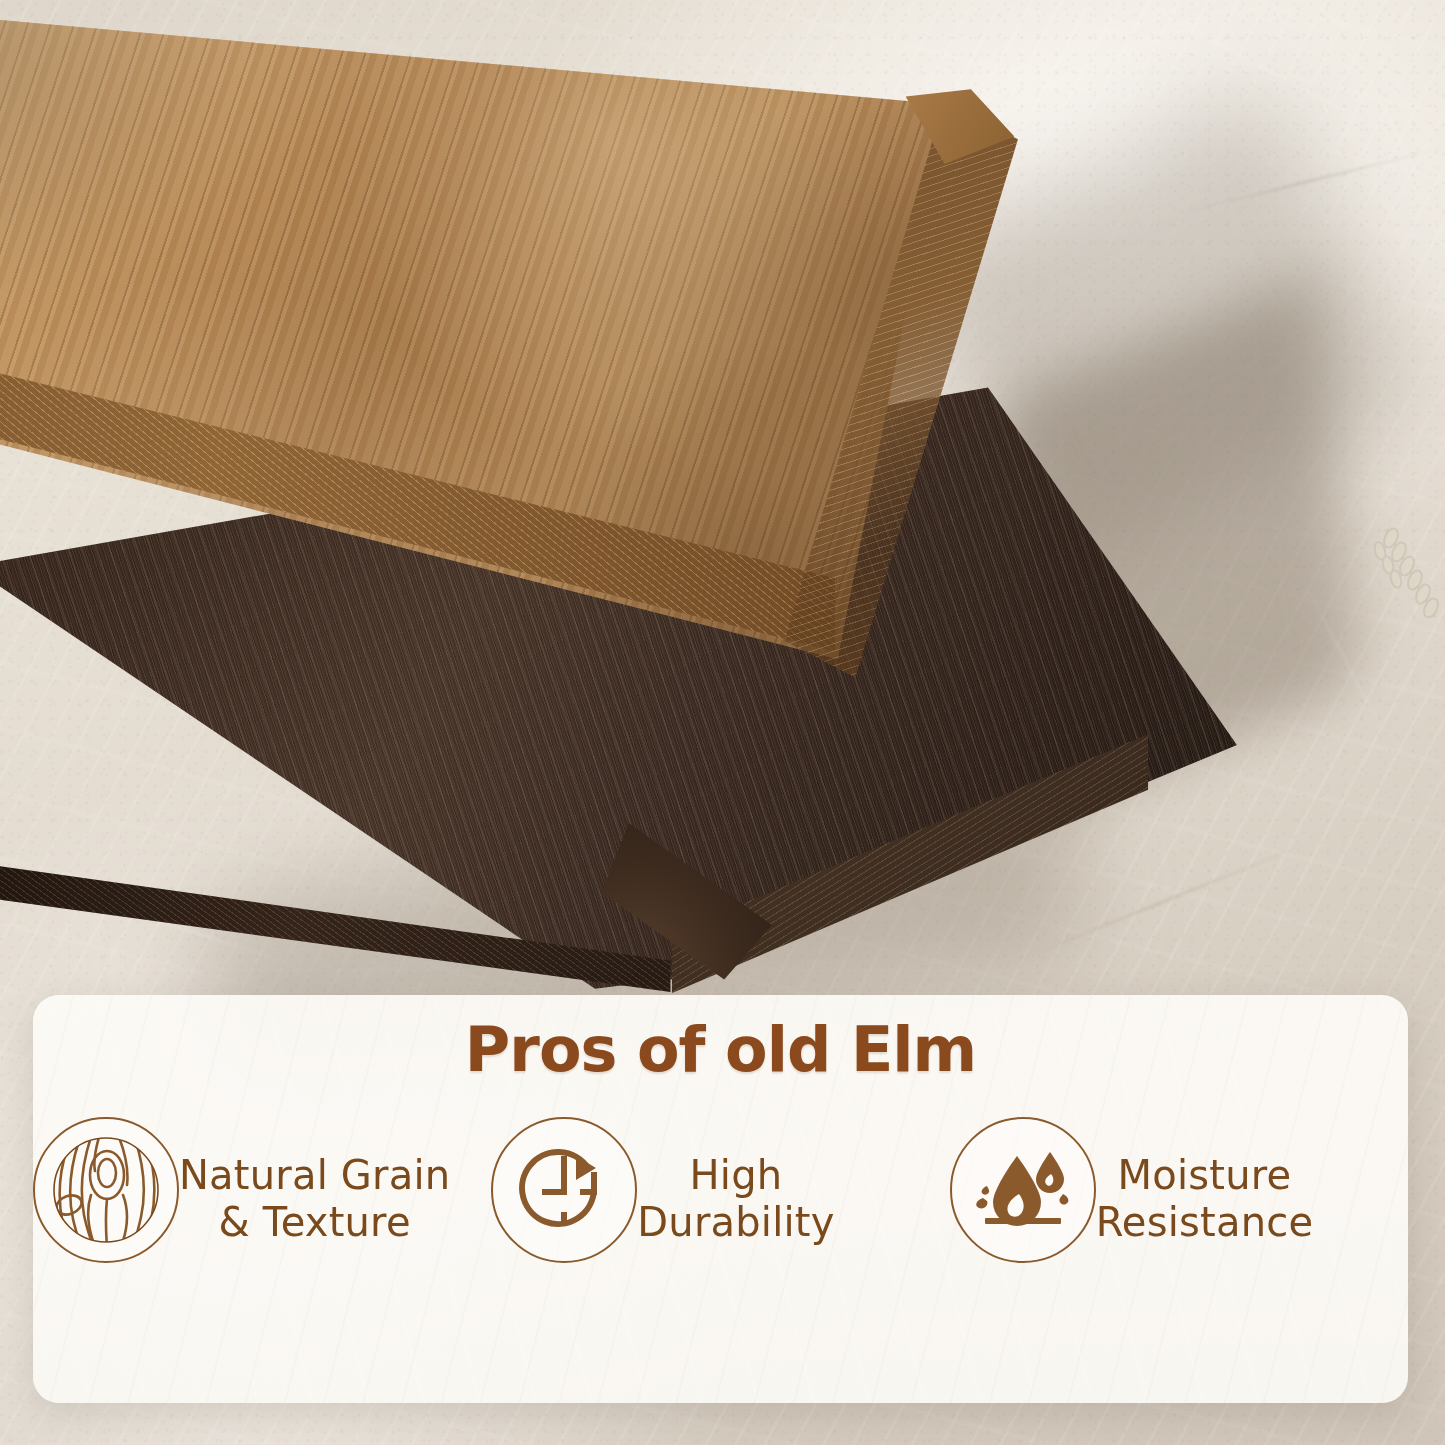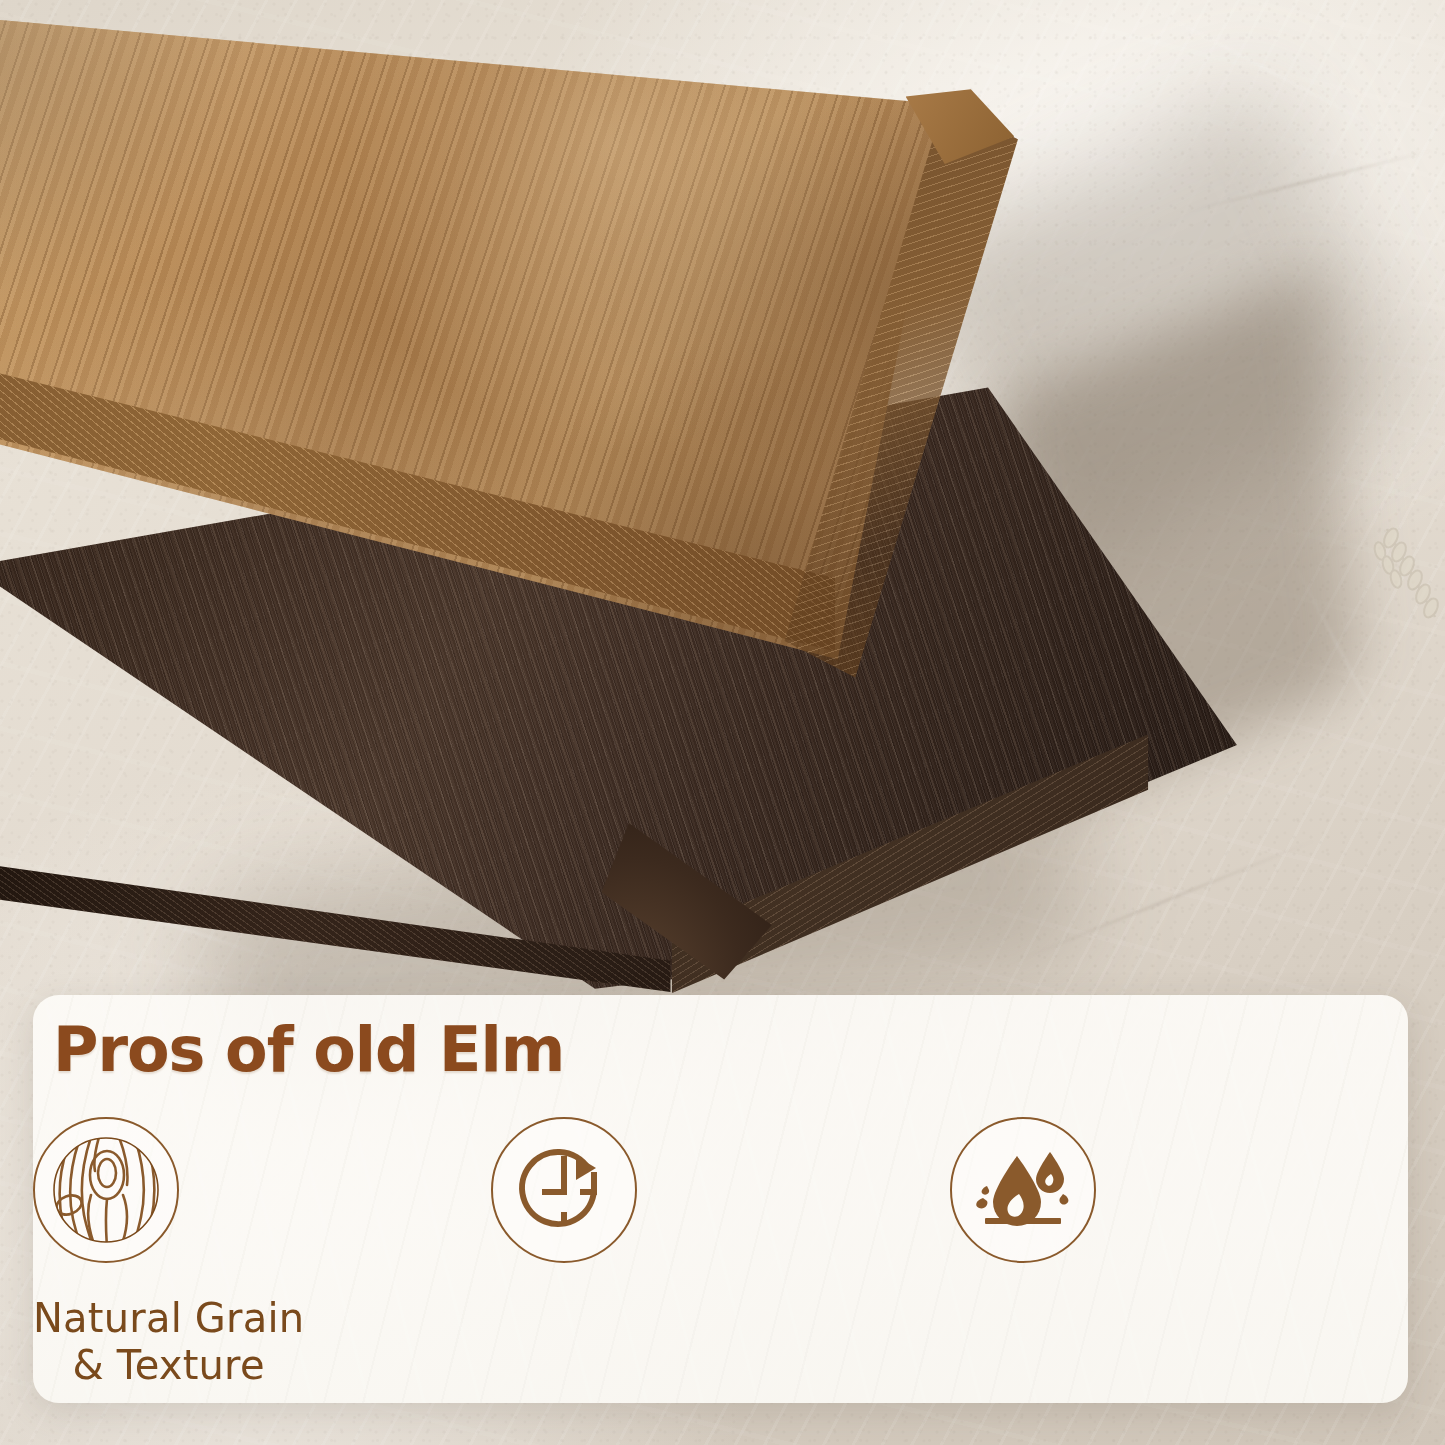--- a/index.html
+++ b/index.html
@@ -119,27 +119,27 @@
     border-radius:26px;
     background:linear-gradient(180deg, rgba(253,251,247,.93) 0%, rgba(252,250,246,.95) 55%, rgba(250,248,243,.96) 100%);
     box-shadow:0 10px 34px rgba(90,76,60,.16);
     overflow:hidden;}
   .card-texture{position:absolute;inset:0;opacity:.30;
     background:
       repeating-linear-gradient(104deg, rgba(170,156,140,.13) 0 2px, rgba(0,0,0,0) 2px 38px),
       repeating-linear-gradient(76deg, rgba(255,255,255,.4) 0 3px, rgba(0,0,0,0) 3px 54px);}
   .card-inner{position:relative;width:100%;height:100%;}
 
-  .card-title{position:absolute;top:18px;left:0;width:100%;text-align:left;
+  .card-title{position:absolute;top:18px;left:0;width:100%;text-align:center;
     font-family:"DejaVu Sans", sans-serif;
     font-weight:bold;font-size:62px;letter-spacing:-1px;color:#8B4A1E;
-    text-shadow:0 2px 2px rgba(120,80,40,.18);padding-left:20px;}
+    text-shadow:0 2px 2px rgba(120,80,40,.18);}
 
   .features{position:absolute;top:122px;left:0;width:100%;display:flex;}
-  .feature{flex:1 1 0;display:flex;flex-direction:column;align-items:flex-start;gap:14px;}
+  .feature{flex:1 1 0;display:flex;flex-direction:row;align-items:center;}
   .feature-icon{width:142px;height:142px;border-radius:50%;
     border:2px solid #8a5a2c;
     background:rgba(255,254,251,.55);
     display:flex;align-items:center;justify-content:center;}
   .feature-label{margin-top:18px;text-align:center;
     font-family:"DejaVu Sans", sans-serif;
     font-size:40px;line-height:1.18;color:#7a4a1c;font-weight:normal;
     white-space:pre-line;letter-spacing:.2px;}
 </style>
 </head>
@@ -242,39 +242,43 @@
               <g fill="none" stroke="#8a5a2c" stroke-width="6" stroke-linecap="butt">
                 <path d="M76 30 A36 36 0 1 0 82 52"></path>
                 <path d="M82 34 L82 54 L68 54"></path>
                 <path d="M52 18 L52 30"></path>
                 <path d="M52 74 L52 86"></path>
                 <path d="M52 30 L52 54 L30 54"></path>
               </g>
               <path d="M64 18 L84 30 L64 42 Z" fill="#8a5a2c"></path>
             </svg>
           </div>
+          <div class="feature-label">High
+Durability</div>
         </div>
 
         <div class="feature">
           <div class="feature-icon">
             <svg width="104" height="104" viewBox="0 0 104 104">
               <g fill="#8a5a2c">
                 <path d="M46 18 C 46 18 22 50 22 64 a24 24 0 0 0 48 0 C 70 50 46 18 46 18 Z"></path>
                 <path d="M79 14 C 79 14 65 33 65 41 a14 14 0 0 0 28 0 C 93 33 79 14 79 14 Z"></path>
                 <path d="M16 48 c -5 2 -7 6 -4 8 c 3 2 7 -1 6 -4 Z"></path>
                 <path d="M12 60 c -7 2 -9 8 -4 10 c 5 2 10 -3 8 -7 Z"></path>
                 <path d="M92 56 c 6 3 7 8 3 10 c -4 2 -8 -2 -6 -6 Z"></path>
               </g>
               <g fill="#fdfbf7">
                 <path d="M48 56 c -10 6 -14 14 -10 20 c 4 5 12 3 14 -4 c 2 -6 -1 -12 -4 -16 Z"></path>
                 <path d="M80 36 c -5 3 -7 7 -5 10 c 2 3 6 2 7 -2 c 1 -3 0 -6 -2 -8 Z"></path>
               </g>
               <rect x="14" y="80" width="76" height="6" rx="1" fill="#8a5a2c"></rect>
             </svg>
           </div>
+          <div class="feature-label">Moisture
+Resistance</div>
         </div>
 
 
       </div>
     </div>
   </div>
 
 </div>
 
 </body></html>

